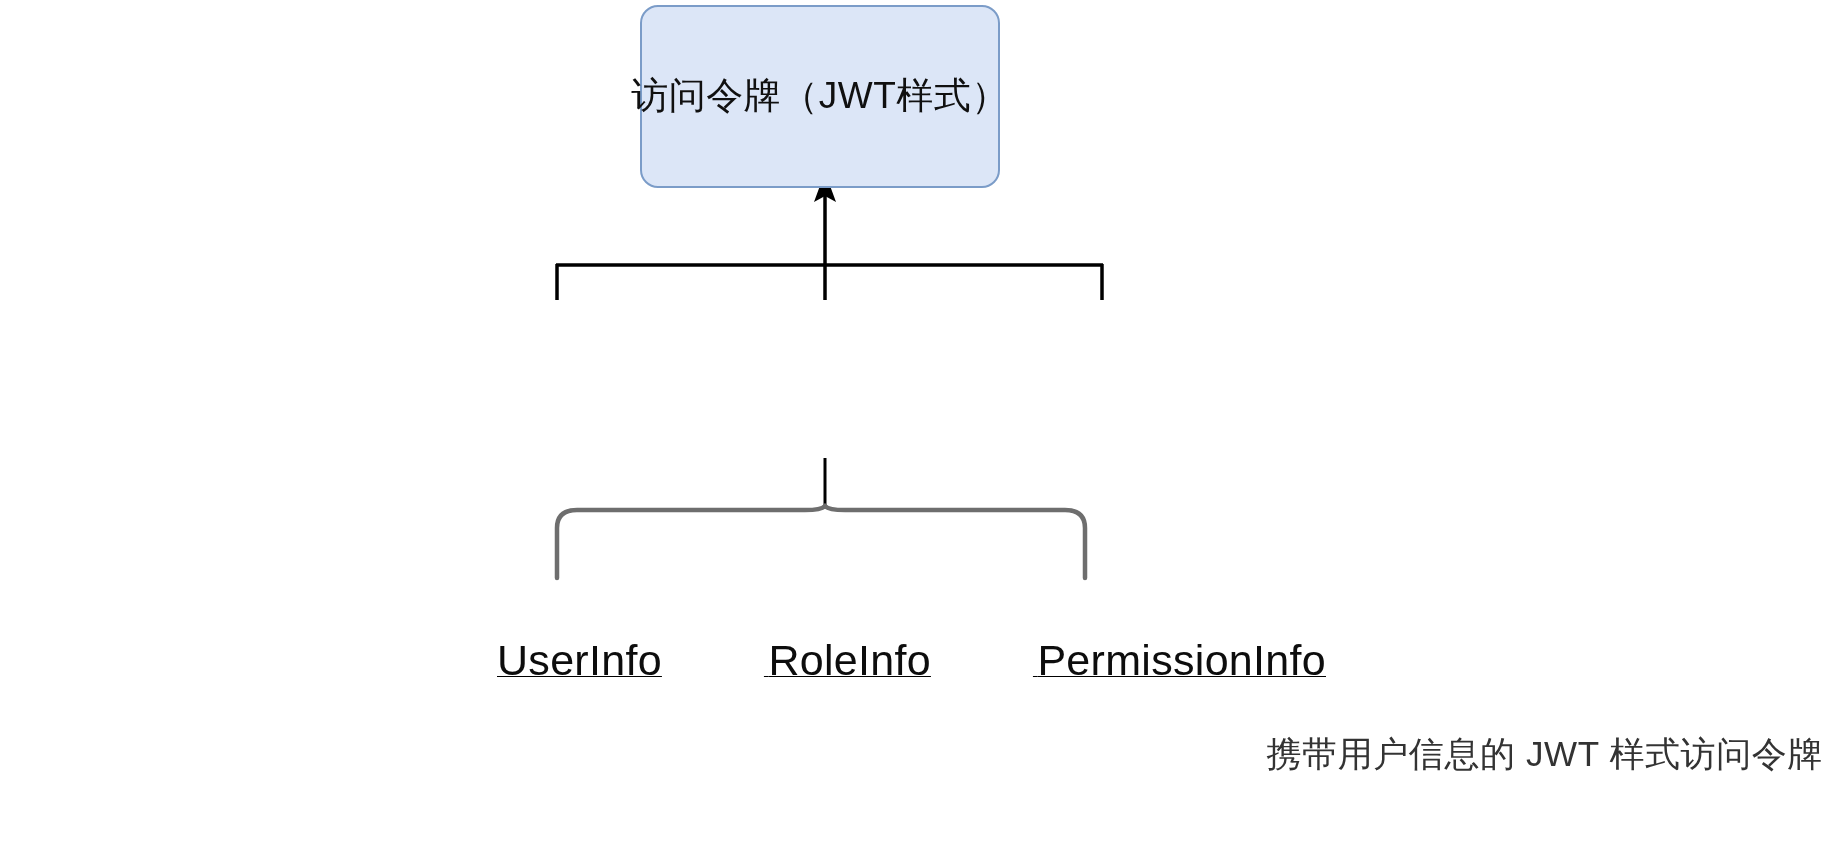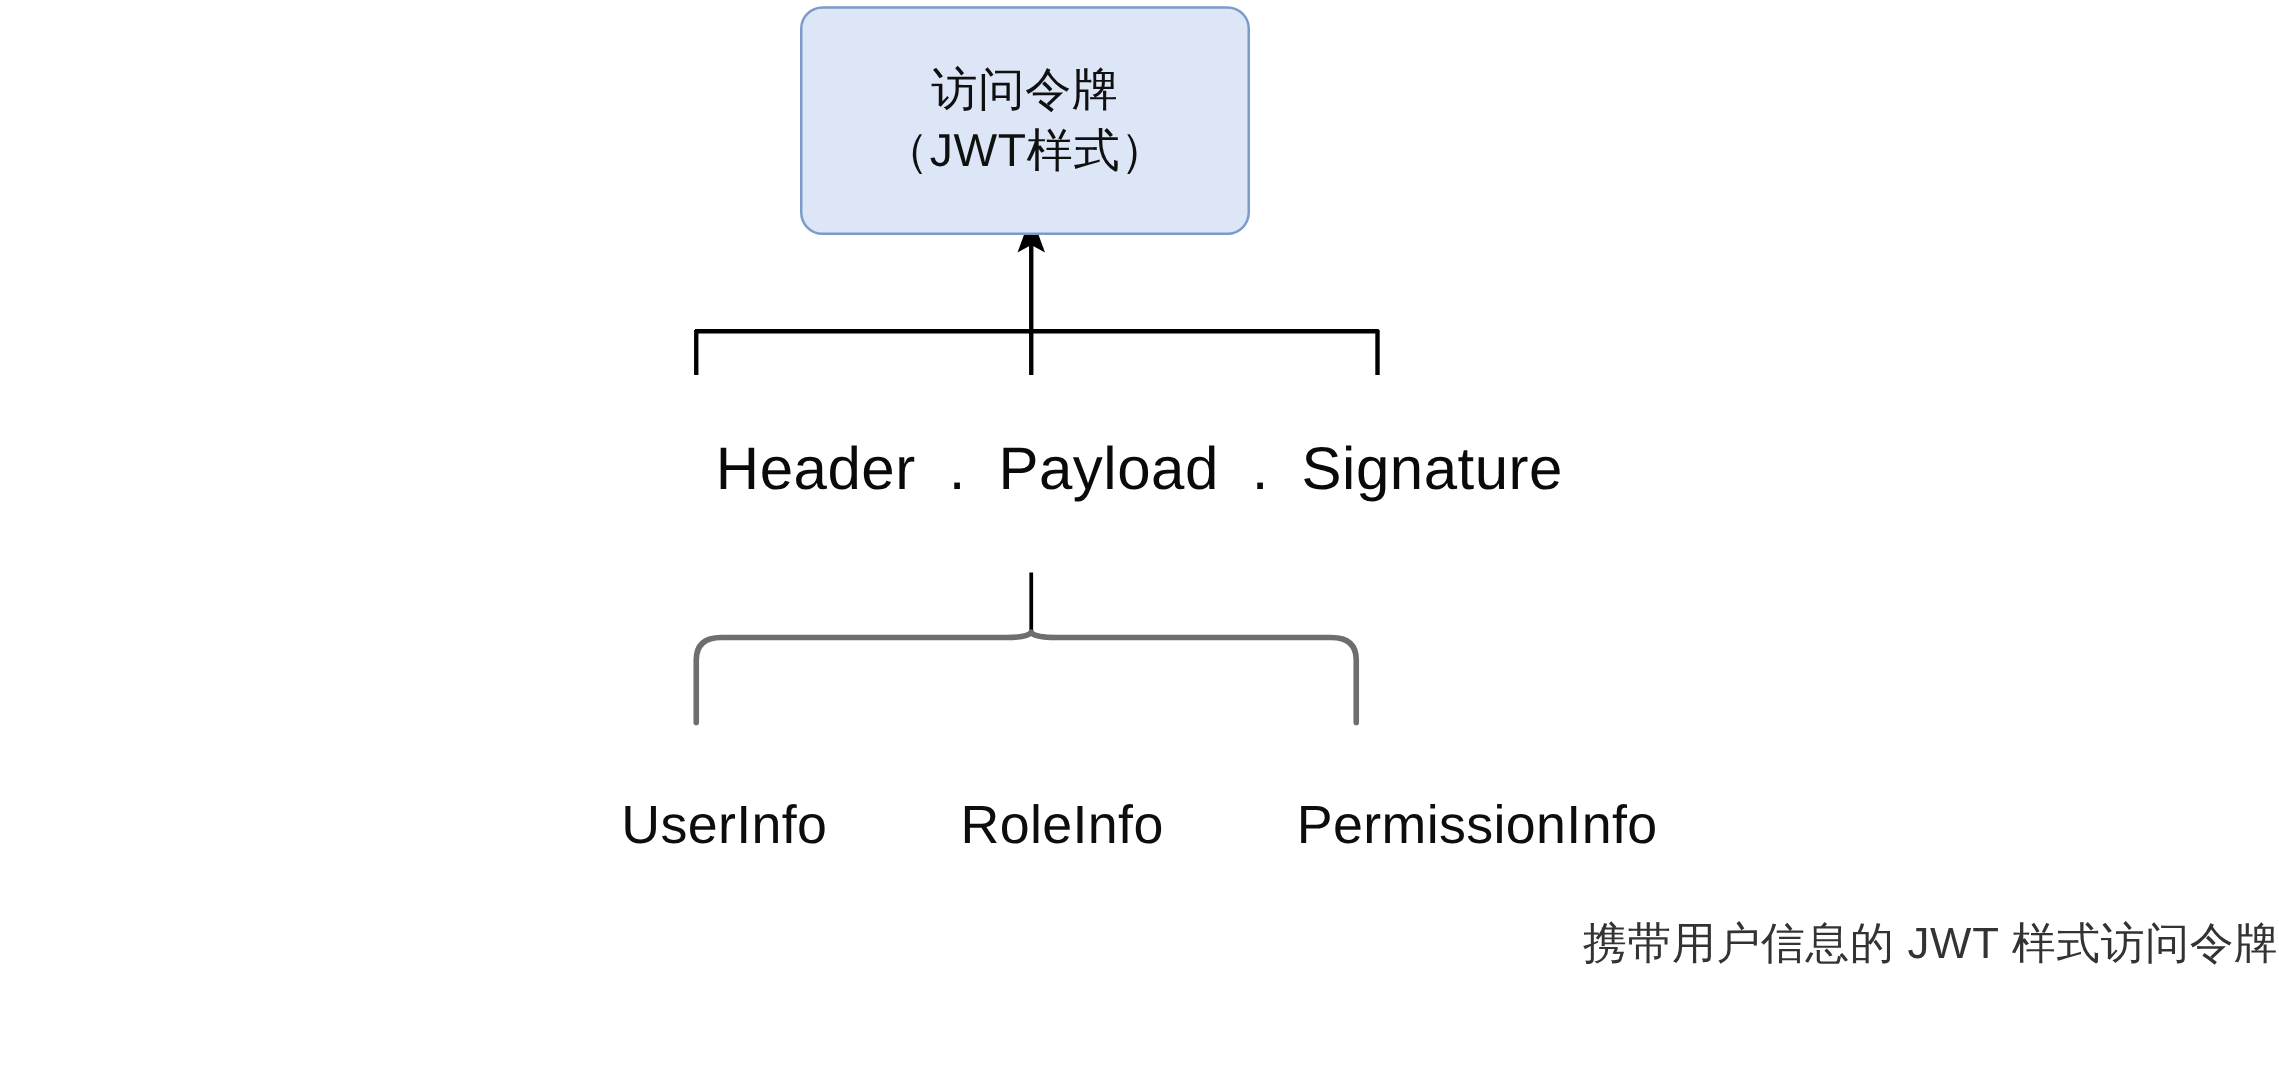--- a/index.html
+++ b/index.html
@@ -29,21 +29,21 @@
     position: absolute;
     left: 640px;
     top: 5px;
     width: 360px;
     height: 183px;
     box-sizing: border-box;
     background: #dce6f7;
     border: 2px solid #7b9cc8;
     border-radius: 18px;
     display: flex;
-    flex-direction: column;
+    flex-direction: row;
     align-items: center;
     justify-content: center;
     line-height: 1.30;
   }
   .token-line {
     font-size: 37px;
     color: #101010;
     white-space: nowrap;
     letter-spacing: 0.5px;
   }
@@ -69,20 +69,21 @@
   }
 
   
   .claims-row {
     position: absolute;
     left: 0;
     top: 636px;
     width: 1823px;
     text-align: center;
     white-space: nowrap;
+    text-decoration: underline;
   }
   .claim {
     font-size: 43px;
     color: #0d0d0d;
     letter-spacing: 0.3px;
   }
   .claim.gap-a { margin-right: 102px; }
   .claim.gap-b { margin-right: 102px; }
   .claim-hl {
     position: relative;
@@ -139,27 +140,20 @@
       <path d="M 557,578 L 557,528 Q 557,510 577,510 L 805,510 Q 822,510 825,506"></path>
       <path d="M 1085,578 L 1085,528 Q 1085,510 1065,510 L 845,510 Q 828,510 825,506"></path>
     </g>
   </svg>
 
   <div class="token-box">
     <div class="token-line">访问令牌</div>
     <div class="token-line">（JWT样式）</div>
   </div>
 
-  <div class="parts-row">
-    <span class="part">Header</span>
-    <span class="dot-sep">.</span>
-    <span class="part">Payload</span>
-    <span class="dot-sep">.</span>
-    <span class="part">Signature</span>
-  </div>
 
   <div class="claims-row">
     <span class="claim gap-a">UserInfo</span>
     <span class="claim gap-b">RoleInfo</span>
     <span class="claim claim-hl">PermissionInfo</span>
   </div>
 
   <div class="caption">携带用户信息的 JWT 样式访问令牌</div>
 
 </div>

